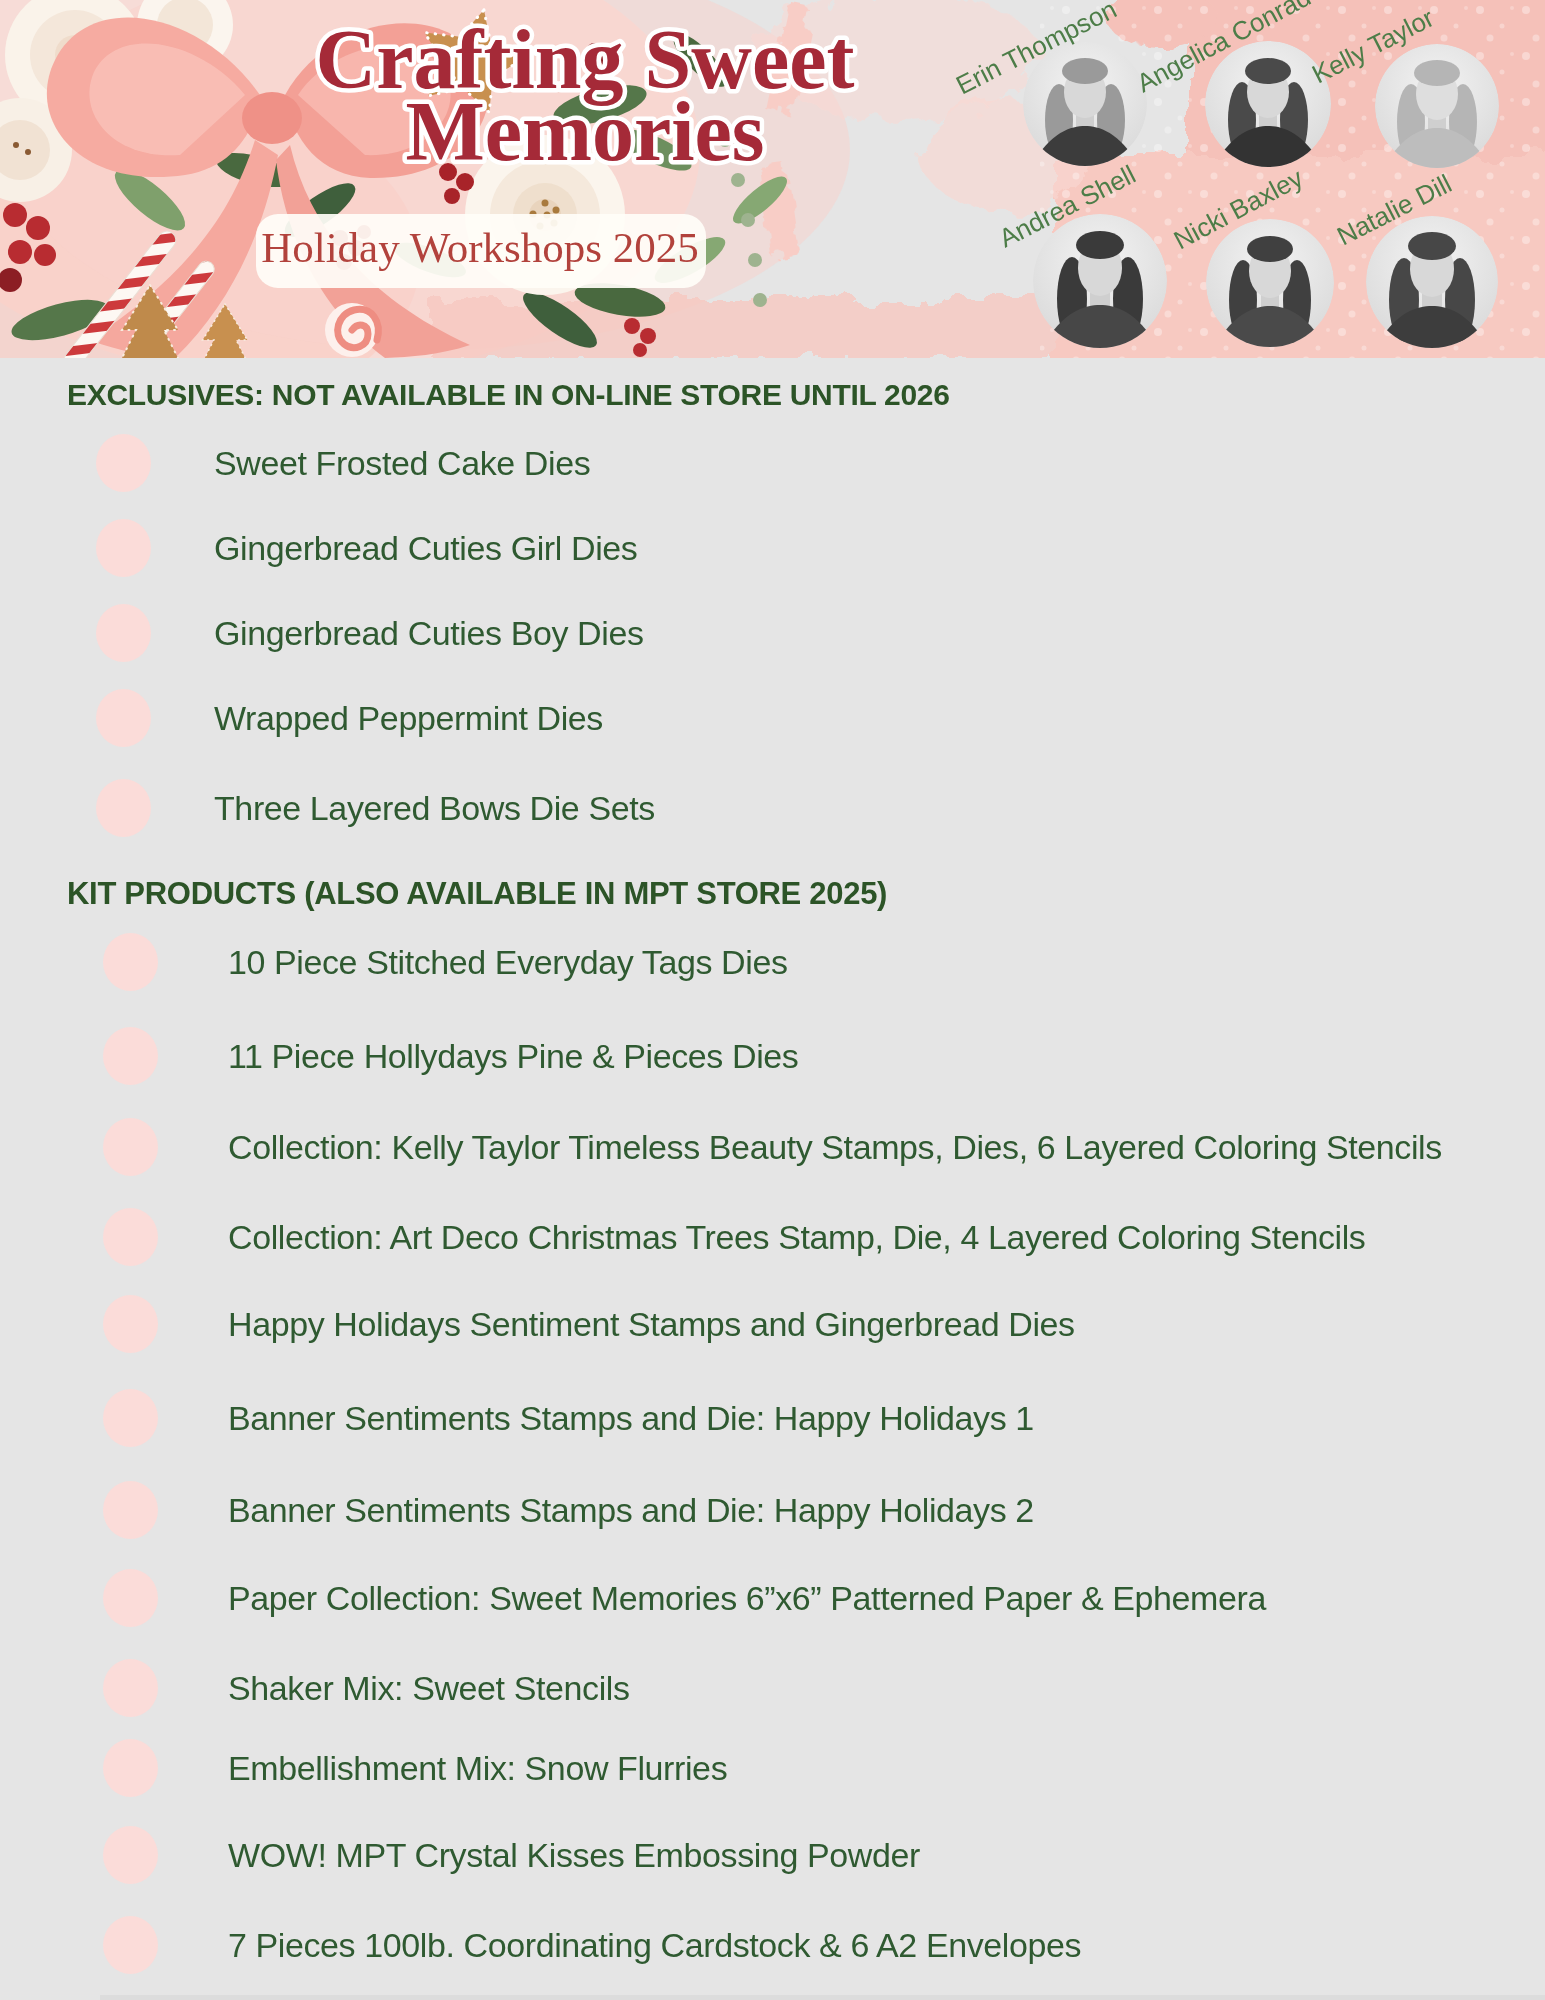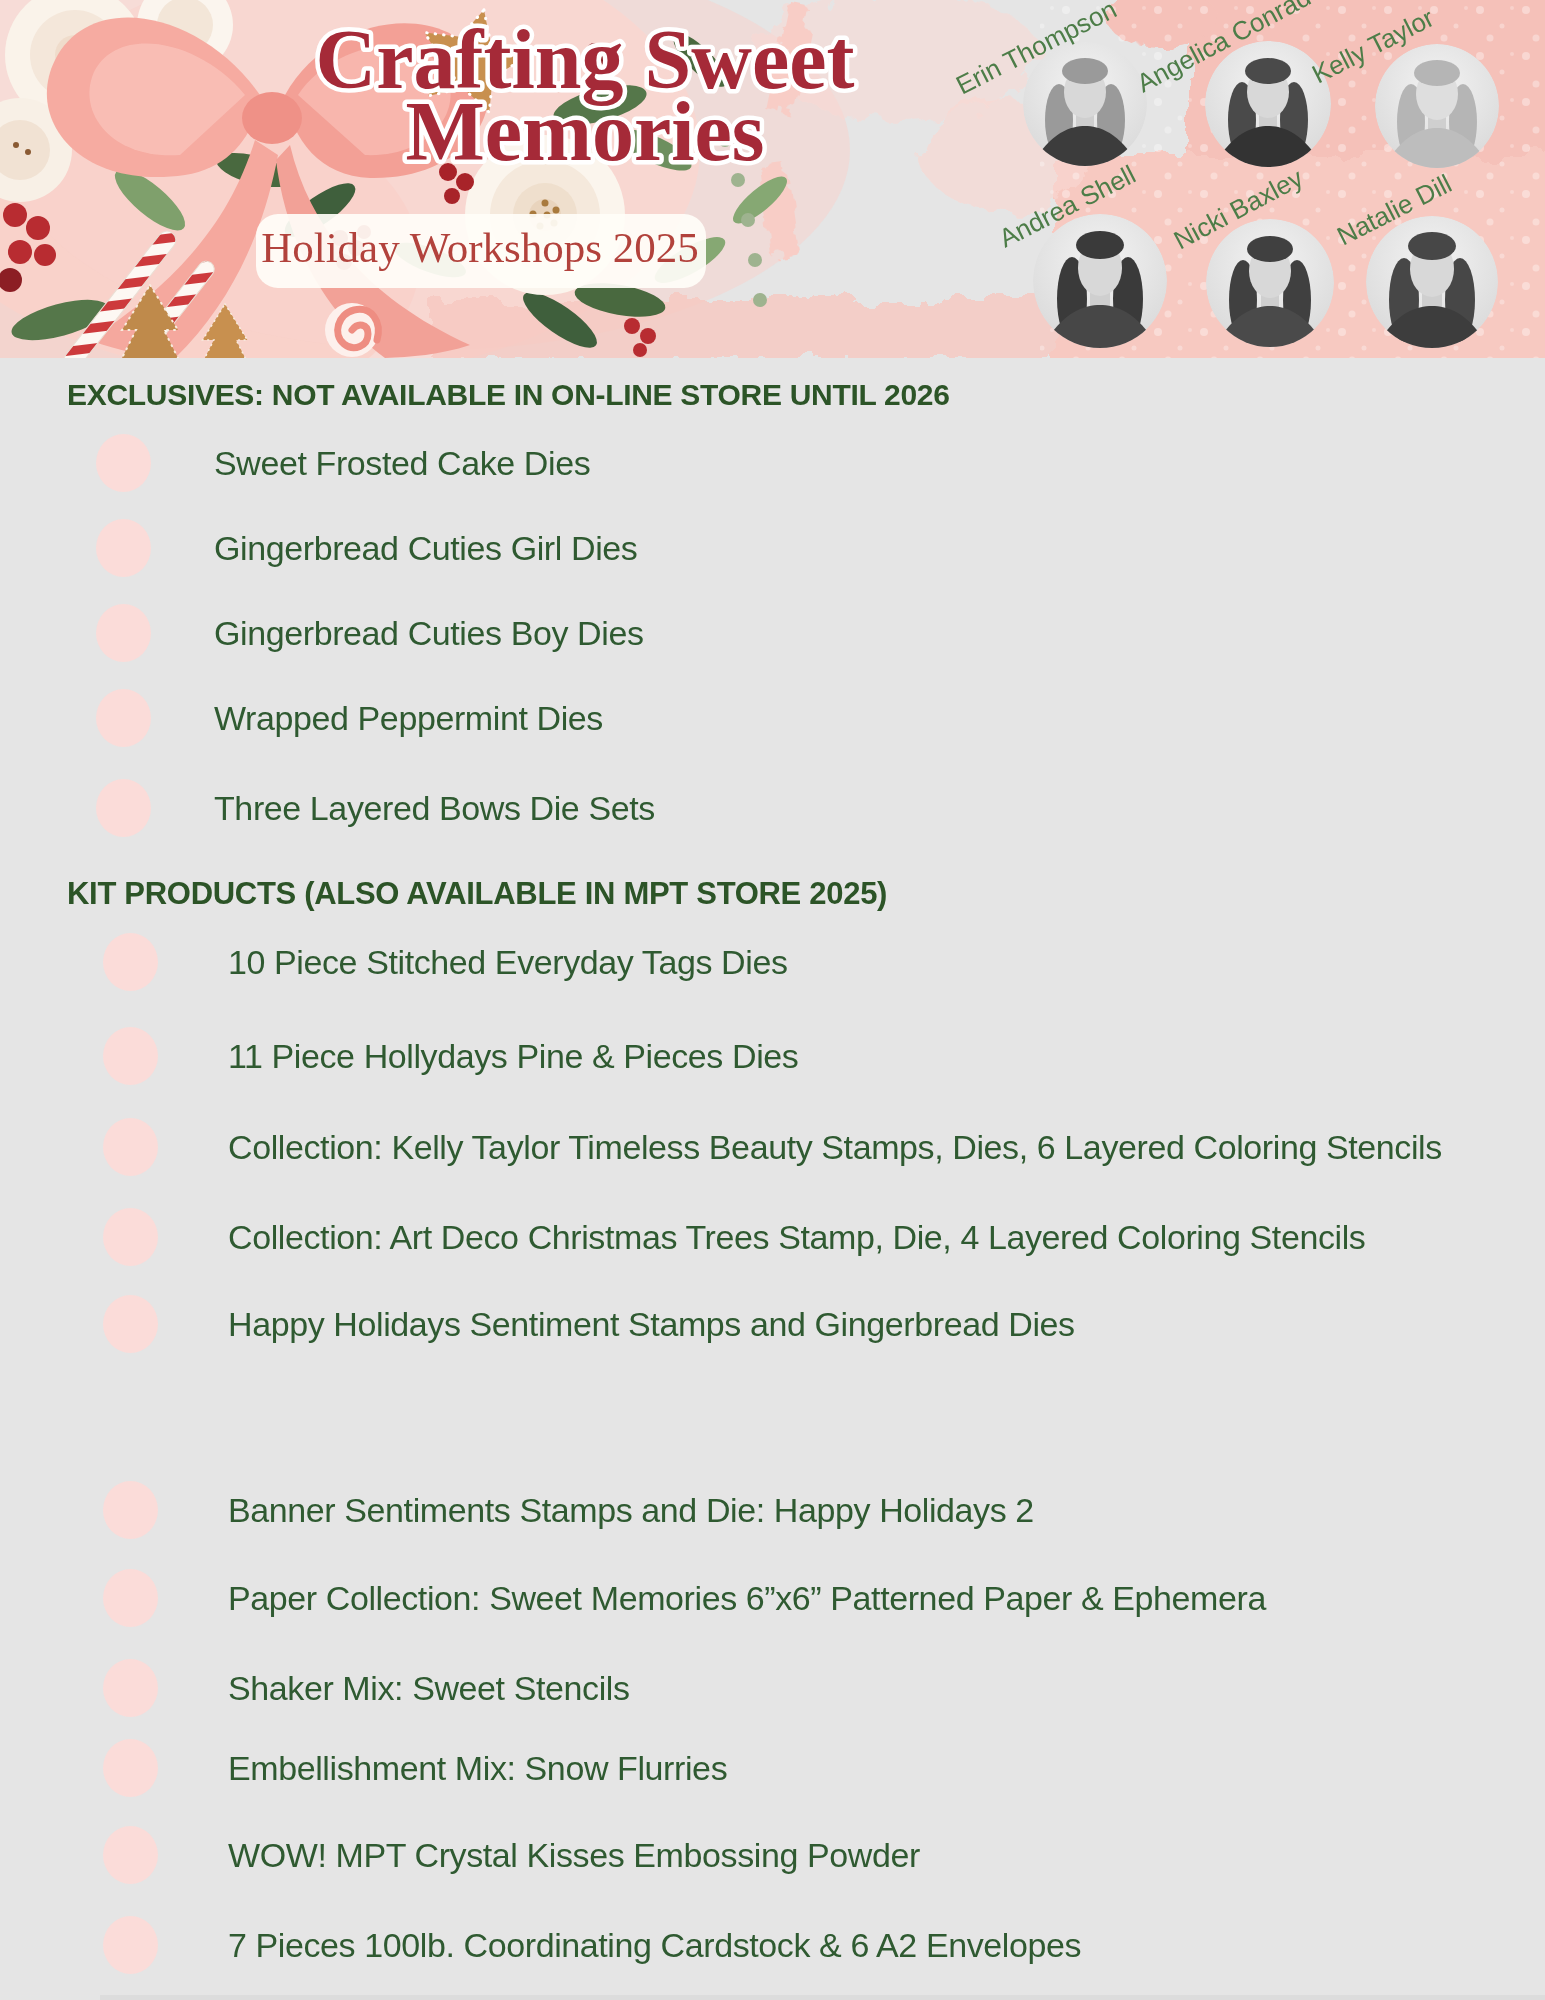--- a/index.html
+++ b/index.html
@@ -323,20 +323,24 @@
     <span class="label">Collection: Kelly Taylor Timeless Beauty Stamps, Dies, 6 Layered Coloring Stencils</span>
   </div>
   <div class="row s2" style="top:1208px">
     <span class="bullet"></span>
     <span class="label">Collection: Art Deco Christmas Trees Stamp, Die, 4 Layered Coloring Stencils</span>
   </div>
   <div class="row s2" style="top:1295px">
     <span class="bullet"></span>
     <span class="label">Happy Holidays Sentiment Stamps and Gingerbread Dies</span>
   </div>
+  <div class="row s2" style="top:1389px">
+    <span class="bullet"></span>
+    <span class="label">Banner Sentiments Stamps and Die: Happy Holidays 1</span>
+  </div>
   <div class="row s2" style="top:1481px">
     <span class="bullet"></span>
     <span class="label">Banner Sentiments Stamps and Die: Happy Holidays 2</span>
   </div>
   <div class="row s2" style="top:1569px">
     <span class="bullet"></span>
     <span class="label">Paper Collection: Sweet Memories 6”x6” Patterned Paper &amp; Ephemera</span>
   </div>
   <div class="row s2" style="top:1659px">
     <span class="bullet"></span>

